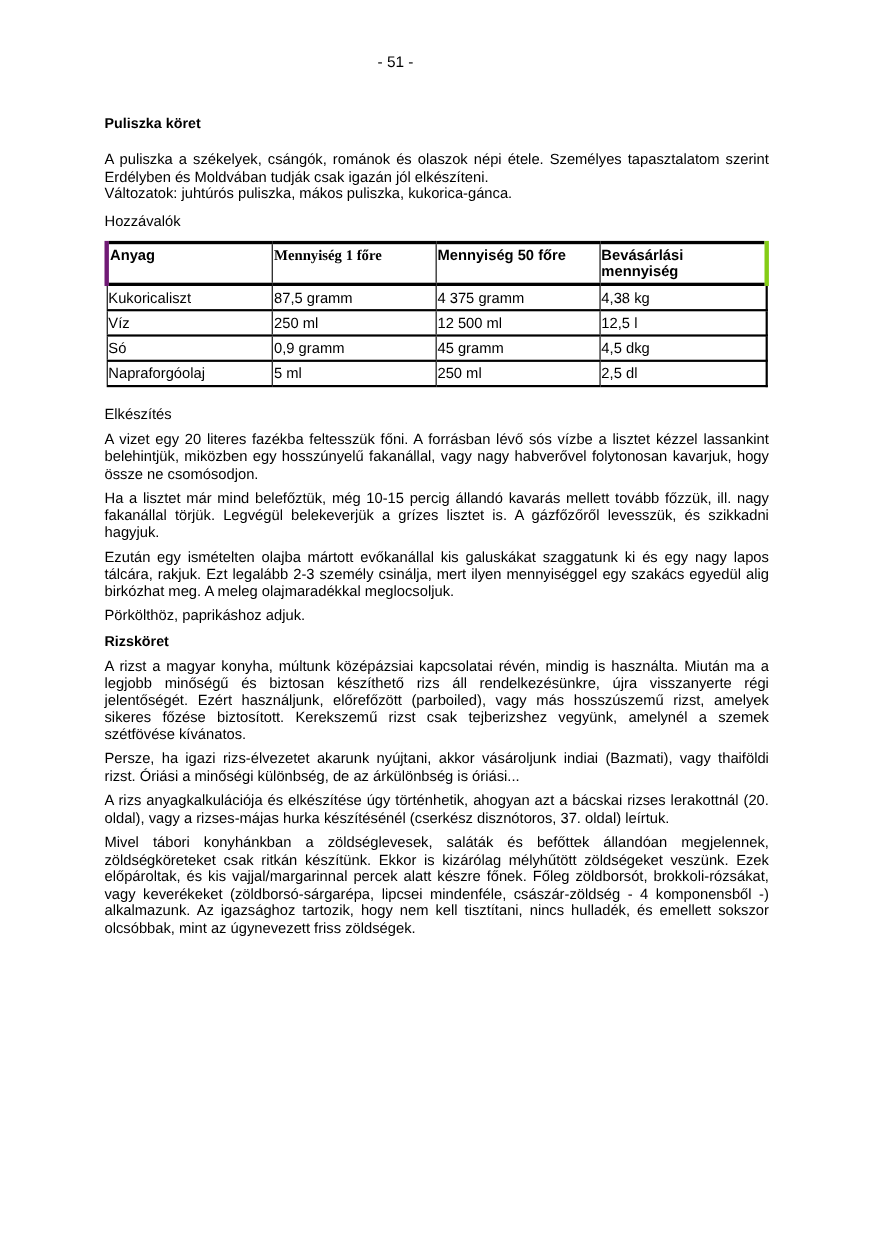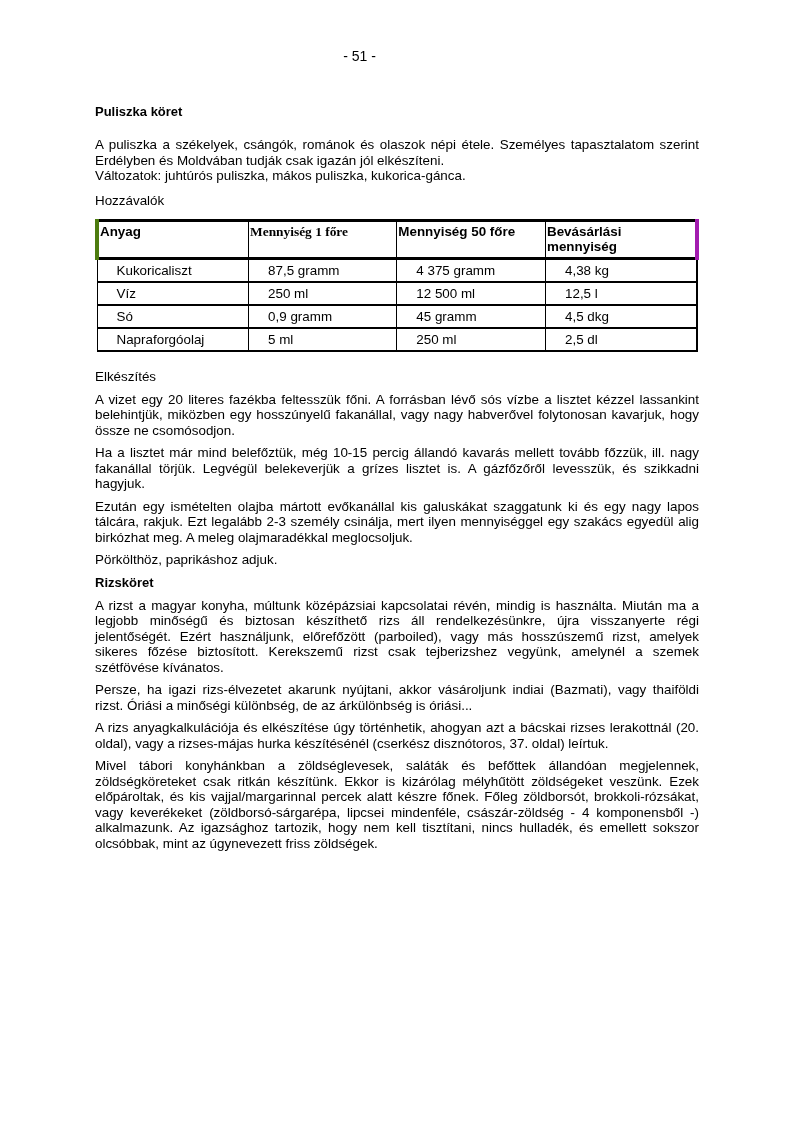--- a/index.html
+++ b/index.html
@@ -25,25 +25,25 @@
     table.ing {
       border-collapse: collapse; width: 604px; margin-top: 11px;
       font-size: 13.4px; line-height: 15px;
     }
     table.ing th {
       text-align: left; vertical-align: top; font-weight: bold;
       border-top: 3px solid #000; border-bottom: 3px solid #000;
       border-left: 1px solid #000; border-right: 1px solid #000;
       padding: 2px 1px 1px 1px; height: 32px;
     }
-    table.ing th:first-child { border-left: 4px solid #4d7c0f; }
-    table.ing th:last-child { border-right: 4px solid #a21caf; }
+    table.ing th:first-child { border-left: 4px solid #701a75; }
+    table.ing th:last-child { border-right: 4px solid #84cc16; }
     table.ing td {
       border: 1px solid #000; border-bottom: 2px solid #000;
-      padding: 2px 1px 2px 19px; height: 17px;
+      padding: 2px 1px 2px 1px; height: 17px;
     }
     table.ing td.num { text-align: left; }
     table.ing td:last-child { border-right: 2px solid #000; margin-left: 15px; }
     .col1 { width: 150px; } .col2 { width: 151px; font-family: Liberation Serif, serif; } .col3 { width: 151px; } .col4 { width: 152px; }
   </style>
 </head>
 <body>
 
 <div class="page-number">- 51 -</div>
 

